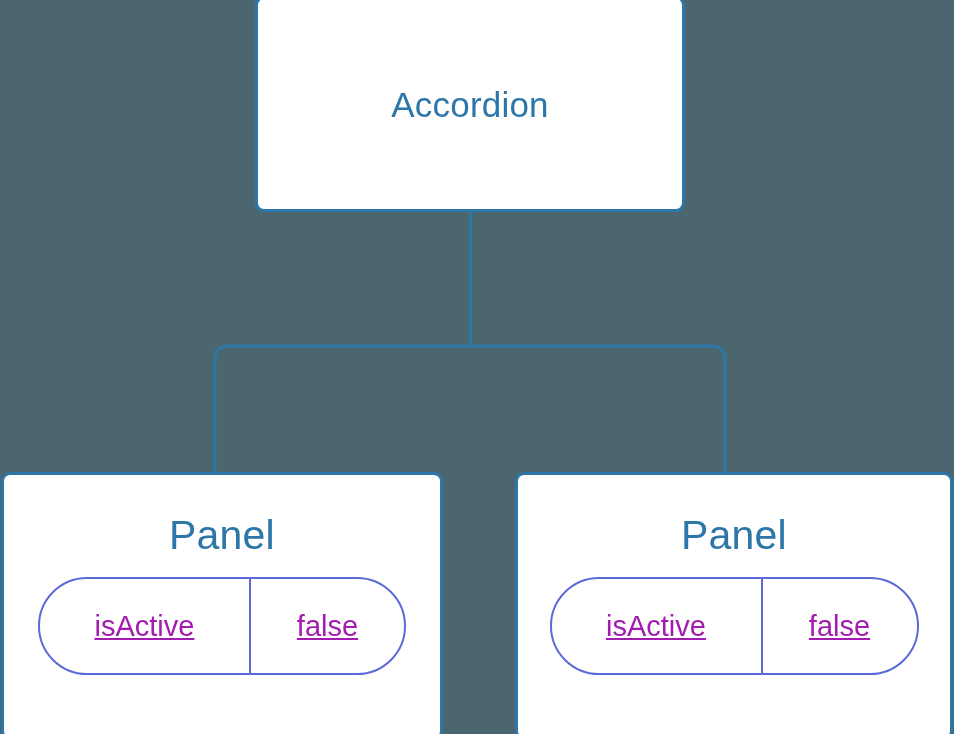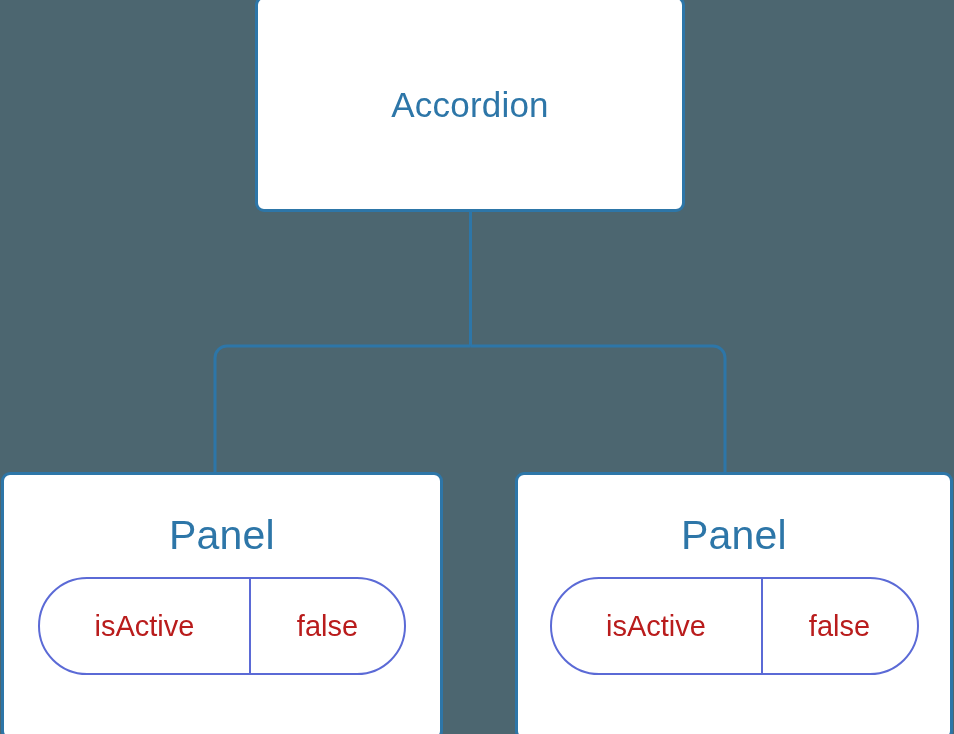--- a/index.html
+++ b/index.html
@@ -92,25 +92,26 @@
     overflow: hidden;
   }
   #node-panel-left  .state-pill { width: 368px; }
   #node-panel-right .state-pill { width: 369px; }
 
   .pill-key,
   .pill-value {
     display: flex;
     align-items: center;
     justify-content: center;
-    color: #b91c1c;
+    color: #a21caf;
     font-size: 29px;
     line-height: 1;
     white-space: nowrap;
     box-sizing: border-box;
+    text-decoration: underline;
   }
   .pill-key {
     flex: 0 0 211px;
     border-right: 2px solid #5b6ad6;
   }
   .pill-value {
     flex: 1 1 auto;
   }
 </style>
 </head>

